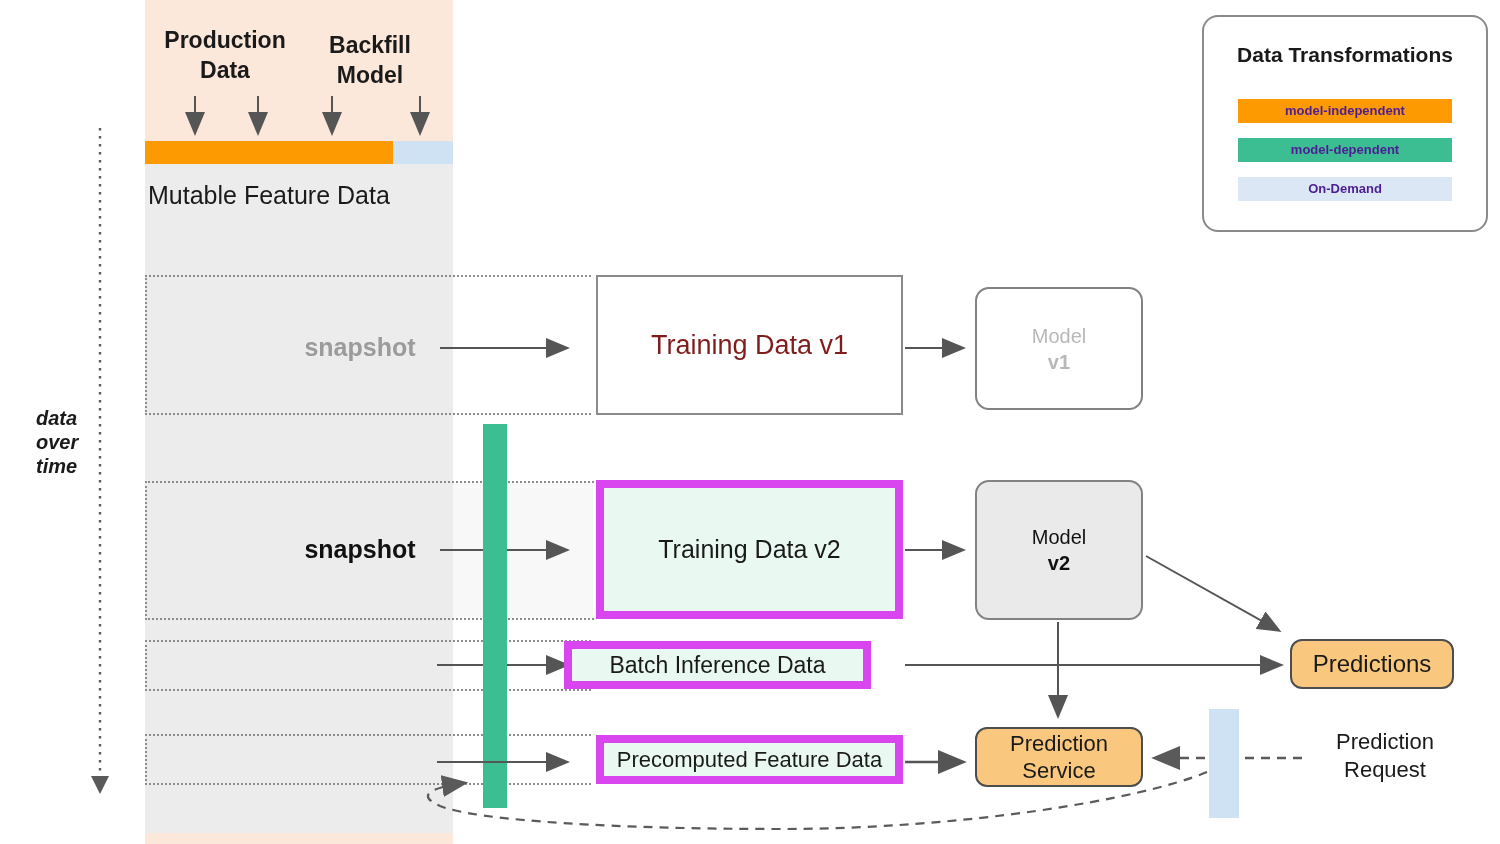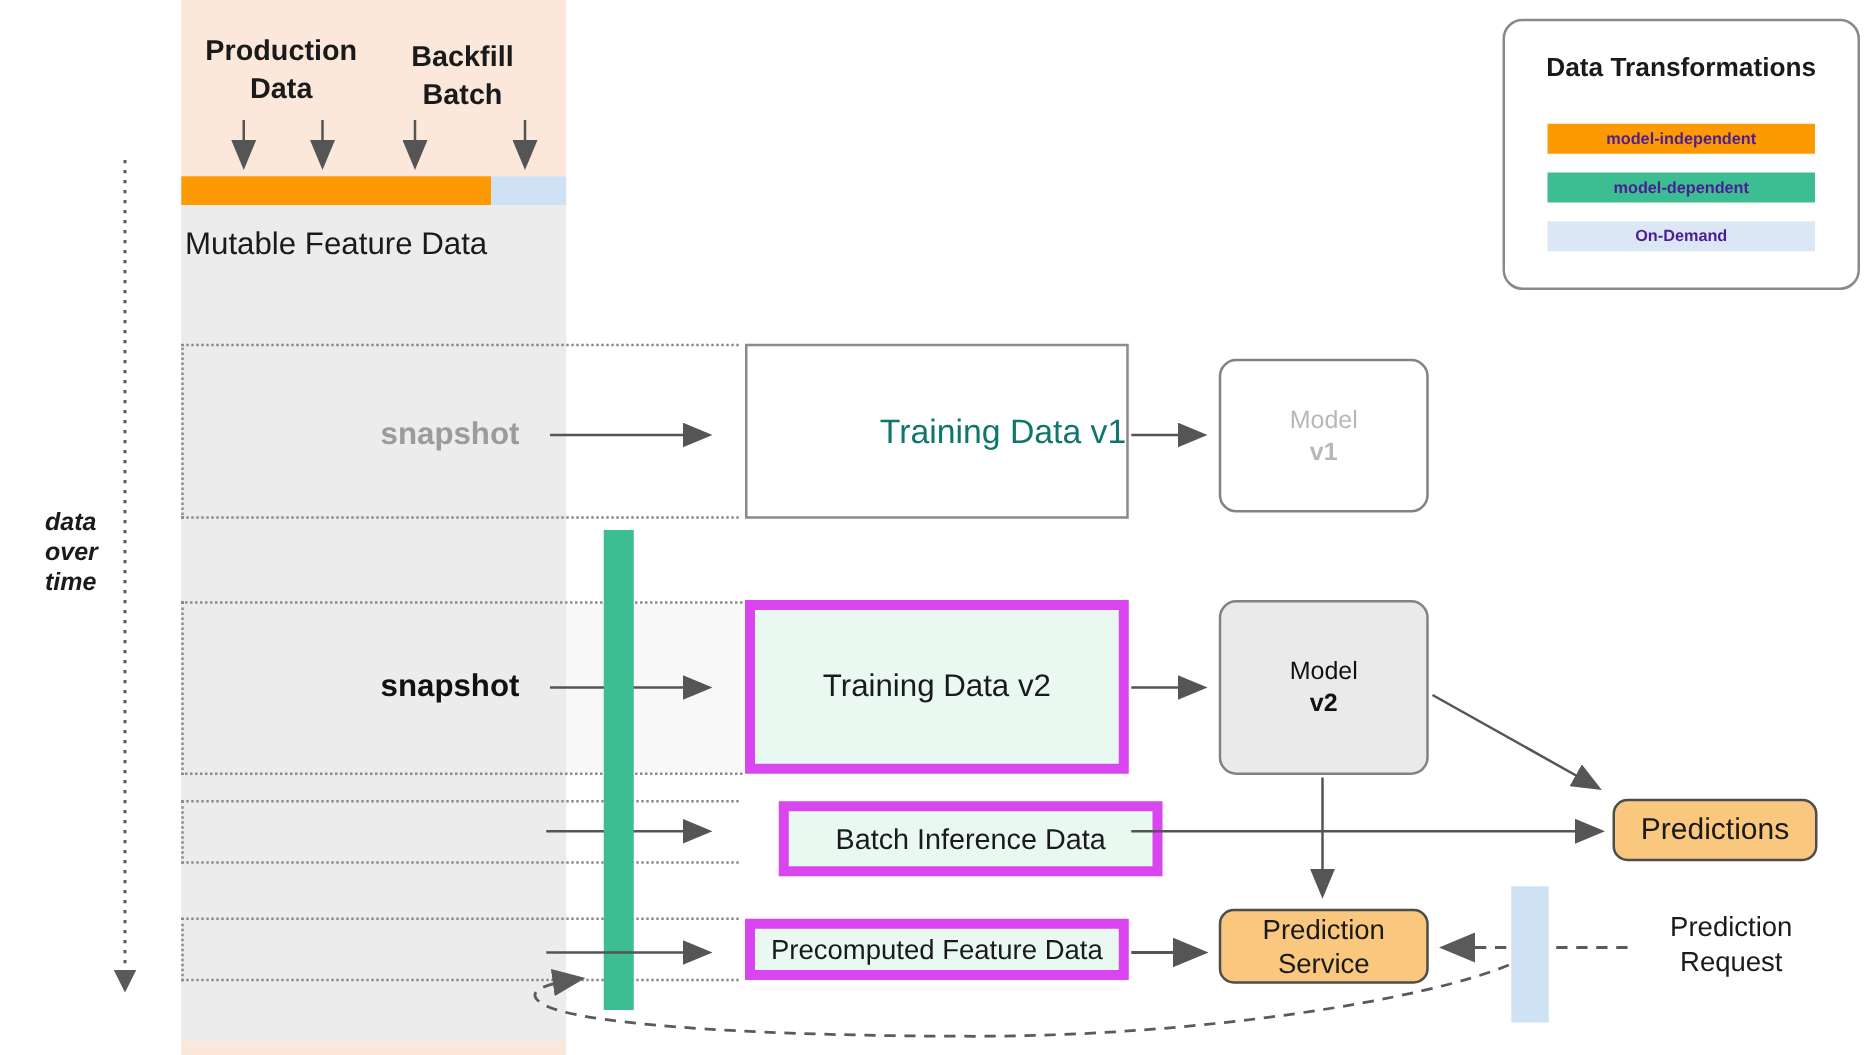--- a/index.html
+++ b/index.html
@@ -19,21 +19,21 @@
   .rowrect{
     border-top:2px dotted #8c8c8c;border-bottom:2px dotted #8c8c8c;
     border-left:2px dotted #8c8c8c;z-index:1;
   }
   
   .node{
     display:flex;align-items:center;justify-content:center;text-align:center;
     z-index:3;
   }
   .mint{background:#E9F9F2;border:8px solid #d946ef;font-size:23px;}
-  .whitebox{background:#ffffff;border:2px solid #8a8a8a;color:#0f766e;font-size:27px;justify-content:flex-end;}
+  .whitebox{background:#ffffff;border:2px solid #8a8a8a;color:#7f1d1d;font-size:27px;}
   .modelbox{border:2px solid #828282;border-radius:14px;font-size:20px;line-height:1.3;}
   .orangenode{background:#F9C77E;border:2px solid #4d4d4d;border-radius:12px;}
   .bold{font-weight:bold;}
   .lbl{z-index:5;}
   .snap{font-size:25px;font-weight:bold;text-align:center;z-index:2;}
   
   #legend{
     border:2px solid #8a8a8a;border-radius:16px;background:#fff;z-index:3;
   }
   .legend-title{position:absolute;left:0;top:26px;width:100%;text-align:center;
@@ -48,21 +48,21 @@
 
 <div id="canvas">
 
   <div class="abs peach" style="left:145px;top:0;width:308px;height:141px;"></div>
   <div class="abs peach" style="left:145px;top:833px;width:308px;height:11px;"></div>
   <div class="abs graycol" style="left:145px;top:164px;width:308px;height:669px;"></div>
   <div class="abs orangebar" style="left:145px;top:141px;width:248px;height:23px;"></div>
   <div class="abs bluebar" style="left:393px;top:141px;width:60px;height:23px;"></div>
 
   <div class="abs lbl bold" style="left:150px;top:26px;width:150px;text-align:center;font-size:23px;line-height:1.3;">Production Data</div>
-  <div class="abs lbl bold" style="left:300px;top:31px;width:140px;text-align:center;font-size:23px;line-height:1.3;">Backfill Batch</div>
+  <div class="abs lbl bold" style="left:300px;top:31px;width:140px;text-align:center;font-size:23px;line-height:1.3;">Backfill Model</div>
   <div class="abs lbl" style="left:148px;top:181px;width:290px;font-size:25px;">Mutable Feature Data</div>
 
   <div class="abs lbl bold" style="left:36px;top:406px;width:62px;font-size:20px;font-style:italic;line-height:1.2;">data over time</div>
 
   <div class="abs rowrect" style="left:145px;top:275px;width:446px;height:140px;"></div>
   <div class="abs" style="left:453px;top:483px;width:140px;height:135px;background:#F8F8F8;z-index:0;"></div>
   <div class="abs rowrect" style="left:145px;top:481px;width:449px;height:139px;"></div>
   <div class="abs rowrect" style="left:145px;top:640px;width:446px;height:51px;"></div>
   <div class="abs rowrect" style="left:145px;top:734px;width:446px;height:51px;"></div>
 
@@ -98,21 +98,21 @@
     <span>Training Data v2</span>
   </div>
 
   <div class="abs node modelbox" style="left:975px;top:480px;width:168px;height:140px;background:#EAEAEA;color:#111;">
     <div>
       <div>Model</div>
       <div class="bold">v2</div>
     </div>
   </div>
 
-  <div class="abs node mint" style="left:623px;top:641px;width:307px;height:60px;">
+  <div class="abs node mint" style="left:564px;top:641px;width:307px;height:48px;">
     <span>Batch Inference Data</span>
   </div>
 
   <div class="abs node orangenode" style="left:1290px;top:639px;width:164px;height:50px;font-size:24px;">
     <span>Predictions</span>
   </div>
 
   <div class="abs node mint" style="left:596px;top:735px;width:307px;height:49px;font-size:22px;">
     <span>Precomputed Feature Data</span>
   </div>

